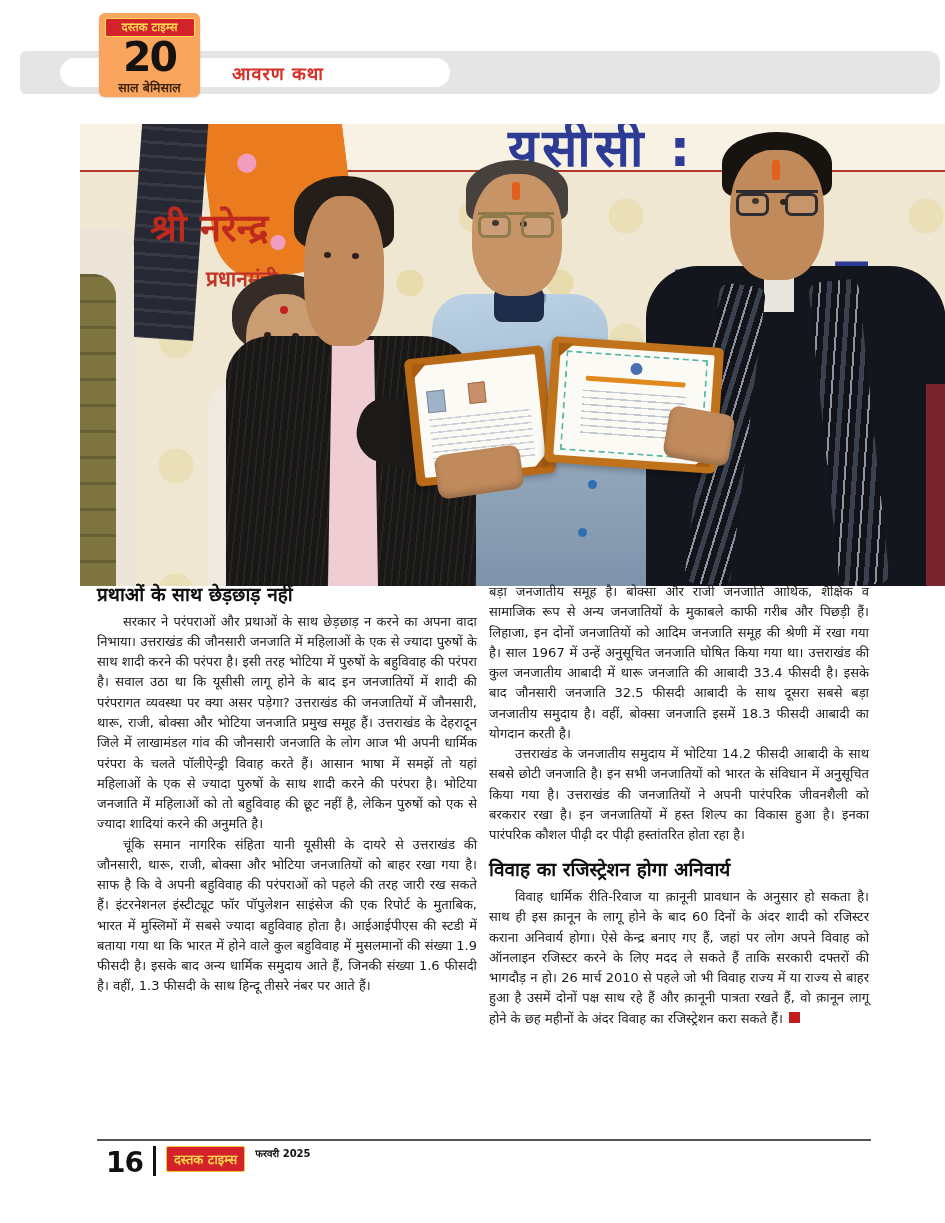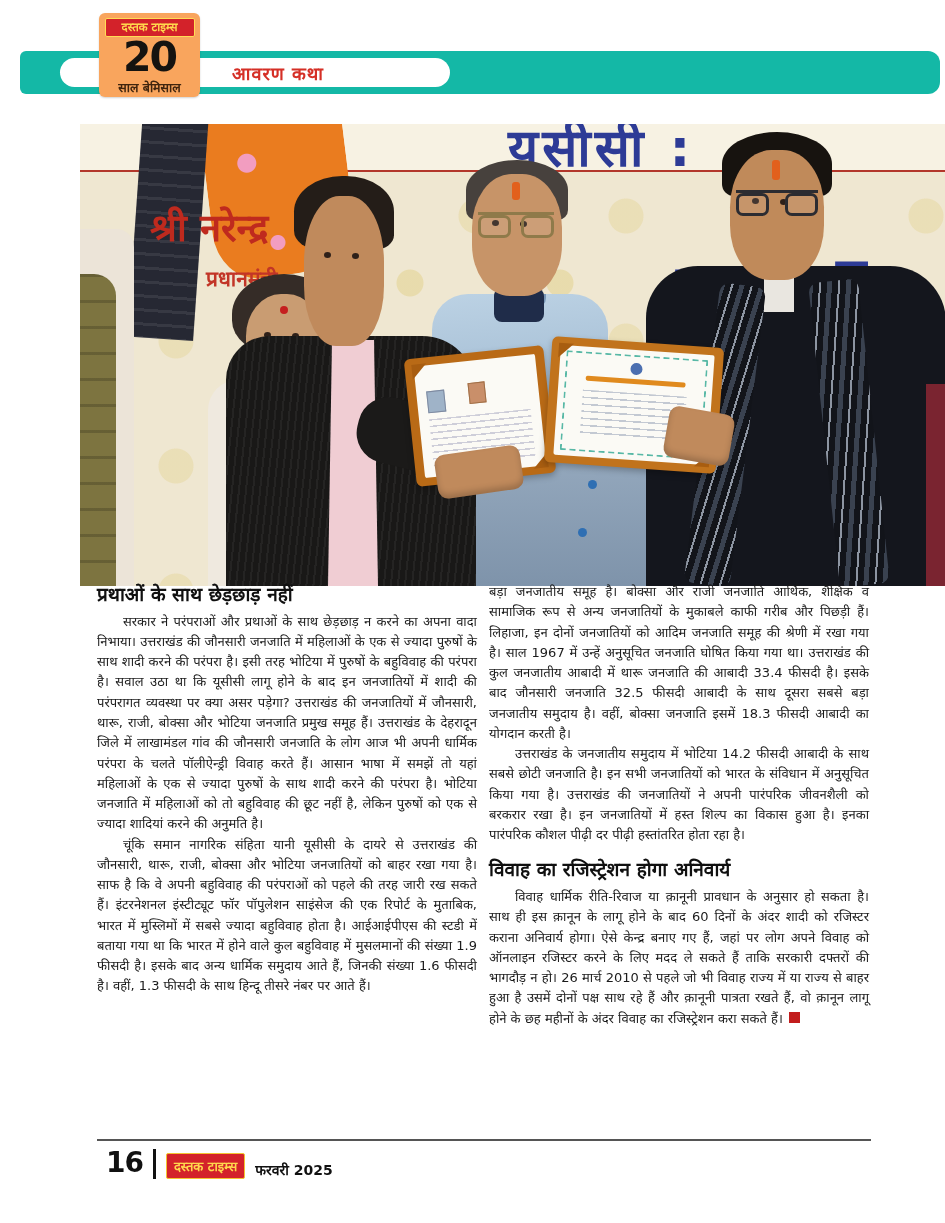--- a/index.html
+++ b/index.html
@@ -1,21 +1,21 @@
 <!DOCTYPE html>
 <html lang="hi"><head>
 <meta charset="utf-8">
 <style>
   html,body{margin:0;padding:0;}
   body{background:#ffffff;font-family:"DejaVu Sans",sans-serif;}
   .page{position:relative;width:945px;height:1223px;background:#fff;overflow:hidden;}
 
   
   .section-bar{position:absolute;left:20px;top:51px;width:920px;height:43px;
-    background:#14b8a6;border-radius:6px 12px 12px 6px;z-index:1;}
+    background:#e5e5e5;border-radius:6px 12px 12px 6px;z-index:1;}
   .section-pill{position:absolute;left:40px;top:7px;width:390px;height:29px;background:#fff;
     border-radius:15px;display:flex;align-items:center;padding-left:172px;box-sizing:border-box;}
   .section-title{font-size:18px;font-weight:bold;color:#d52f26;letter-spacing:1px;}
   .badge{position:absolute;left:99px;top:13px;width:101px;height:84px;background:#f9a55d;
     border-radius:6px;z-index:3;text-align:center;box-shadow:0 1px 2px rgba(0,0,0,.18);}
   .badge-chip{margin:5px auto 0;width:88px;background:#d3222a;color:#ffd84d;font-weight:bold;
     font-size:11.5px;line-height:1.3;padding:1px 0;border:1px solid #ffdd55;border-radius:2px;}
   .badge-number{font-size:41px;font-weight:800;color:#151310;line-height:1.02;letter-spacing:-2px;}
   .badge-tagline{font-size:12.5px;font-weight:bold;color:#40250e;}
 
@@ -118,26 +118,26 @@
   .article{position:absolute;left:97px;top:582px;width:774px;display:flex;gap:12px;color:#1b1b1b;}
   .col{width:380px;}
   .article h2{font-size:19px;font-weight:700;color:#101010;margin:0 0 5px 0;line-height:1.3;}
   .article p{font-size:13px;line-height:1.56;text-align:justify;margin:0;}
   .indent{text-indent:26px;}
   .h2-mid{margin-top:12px !important;}
   .endmark{display:inline-block;width:11px;height:11px;background:#c21d1d;margin-left:6px;vertical-align:baseline;}
 
   
   .foot-rule{position:absolute;left:97px;top:1139px;width:774px;height:2px;background:#555;}
-  .footer-row{position:absolute;left:106px;top:1146px;display:flex;align-items:flex-end;gap:10px;}
+  .footer-row{position:absolute;left:106px;top:1146px;display:flex;align-items:flex-start;gap:10px;}
   .foot-page{font-size:28px;font-weight:800;color:#111;letter-spacing:-1px;}
   .foot-divider{width:3px;height:30px;background:#111;}
   .foot-logo{background:#d3222a;color:#ffd84d;font-weight:bold;font-size:13px;padding:3px 7px;
     border:1px solid #f4c430;border-radius:2px;}
-  .foot-issue{font-size:14px;font-weight:700;color:#111;}
+  .foot-issue{font-size:10px;font-weight:700;color:#111;}
 </style>
 </head>
 <body>
 
 <div class="page">
 
   <div class="section-bar">
     <div class="section-pill">
       <span class="section-title">आवरण कथा</span>
     </div>

